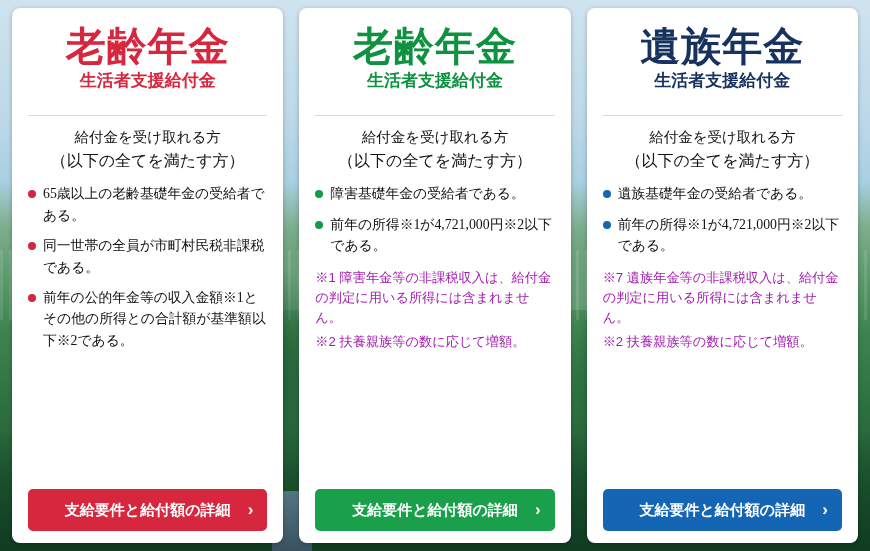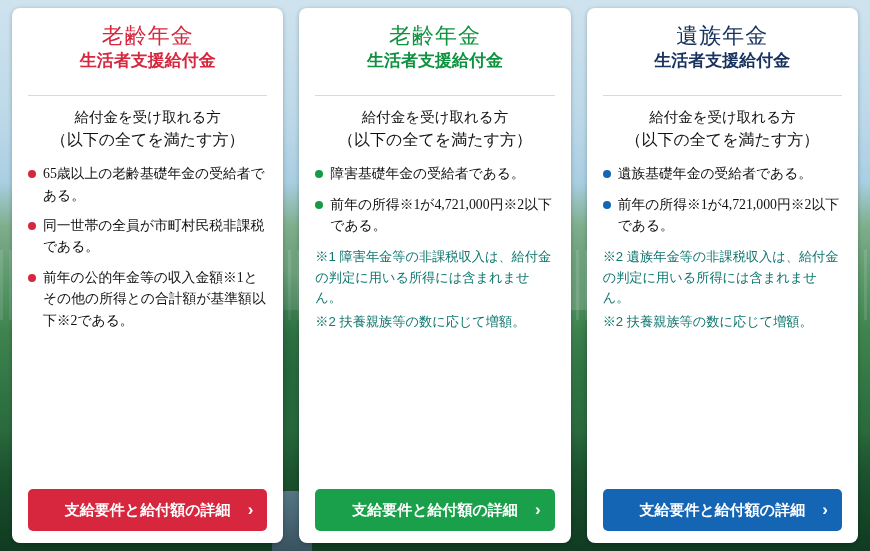--- a/index.html
+++ b/index.html
@@ -82,22 +82,22 @@
     display: flex;
     flex-direction: column;
     box-shadow: 0 1px 4px rgba(0,0,0,.25);
   }
   .card-head {
     text-align: center;
     padding-bottom: 8px;
     border-bottom: 1.5px solid #d9d9d9;
   }
   .card-title {
-    font-size: 22px;
-    font-weight: normal;
+    font-size: 40px;
+    font-weight: bold;
     letter-spacing: 1px;
     line-height: 1.12;
     margin: 2px 0 2px;
   }
   .card-sub {
     font-size: 17px;
     font-weight: bold;
     line-height: 1.2;
     margin-bottom: 16px;
   }
@@ -132,21 +132,21 @@
     width: 8px; height: 8px;
     border-radius: 50%;
     background: var(--accent);
   }
   .notes {
     margin-top: 2px;
   }
   .note {
     font-size: 13.2px;
     line-height: 1.55;
-    color: #0f766e;
+    color: #a21caf;
     margin-bottom: 3px;
     text-indent: 0;
   }
   .spacer { flex: 1 1 auto; }
   .cta {
     display: flex;
     align-items: center;
     justify-content: center;
     position: relative;
     border-radius: 5px;
@@ -242,21 +242,21 @@
     </div>
     <div class="card-lead">
       <div>給付金を受け取れる方</div>
       <div class="small">（以下の全てを満たす方）</div>
     </div>
     <ul class="cond">
       <li>遺族基礎年金の受給者である。</li>
       <li>前年の所得※1が4,721,000円※2以下である。</li>
     </ul>
     <div class="notes">
-      <div class="note">※2 遺族年金等の非課税収入は、給付金の判定に用いる所得には含まれません。</div>
+      <div class="note">※7 遺族年金等の非課税収入は、給付金の判定に用いる所得には含まれません。</div>
       <div class="note">※2 扶養親族等の数に応じて増額。</div>
     </div>
     <div class="spacer"></div>
     <button class="cta">
       <span>支給要件と給付額の詳細</span>
       <span class="chev">›</span>
     </button>
   </div>
 
 </div>

